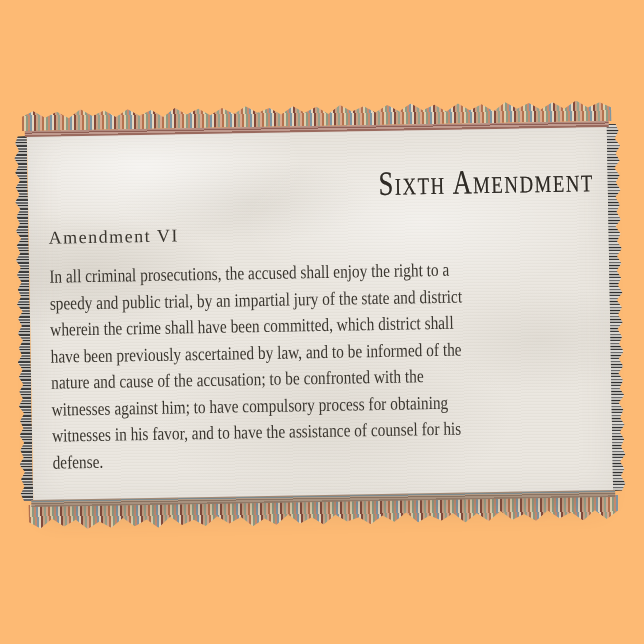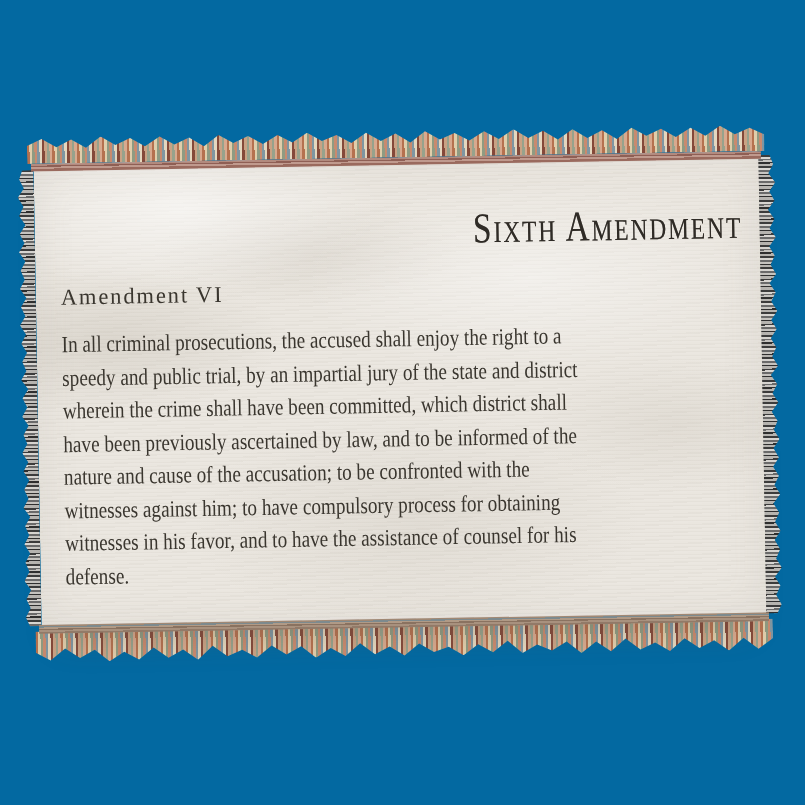--- a/index.html
+++ b/index.html
@@ -1,20 +1,20 @@
 <!DOCTYPE html>
 <html><head>
 <meta charset="utf-8">
 <style>
   html, body { margin: 0; padding: 0; }
   .page {
     position: relative;
     width: 644px;
     height: 644px;
-    background: #0369a1;
+    background: #fdba74;
     overflow: hidden;
     font-family: "Liberation Serif", serif;
   }
 
   
   .blanket {
     position: absolute;
     left: 30px;
     top: 126px;
     width: 580px;

